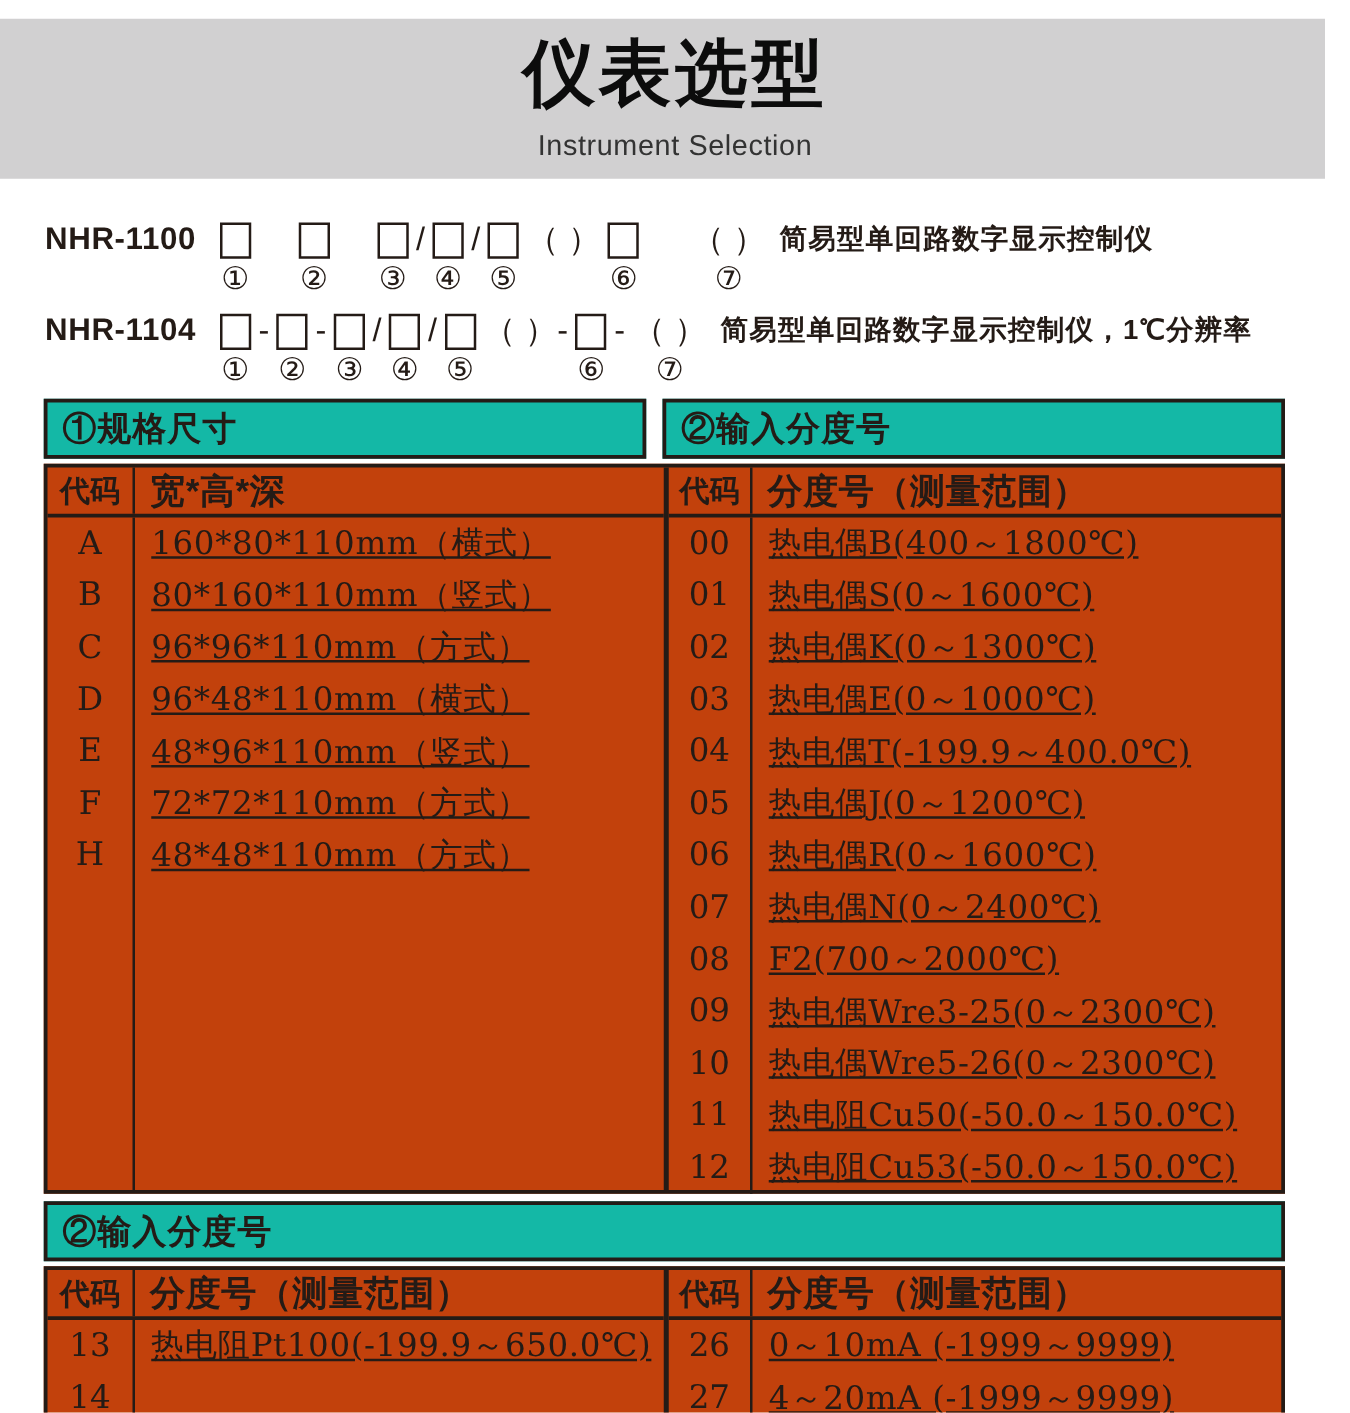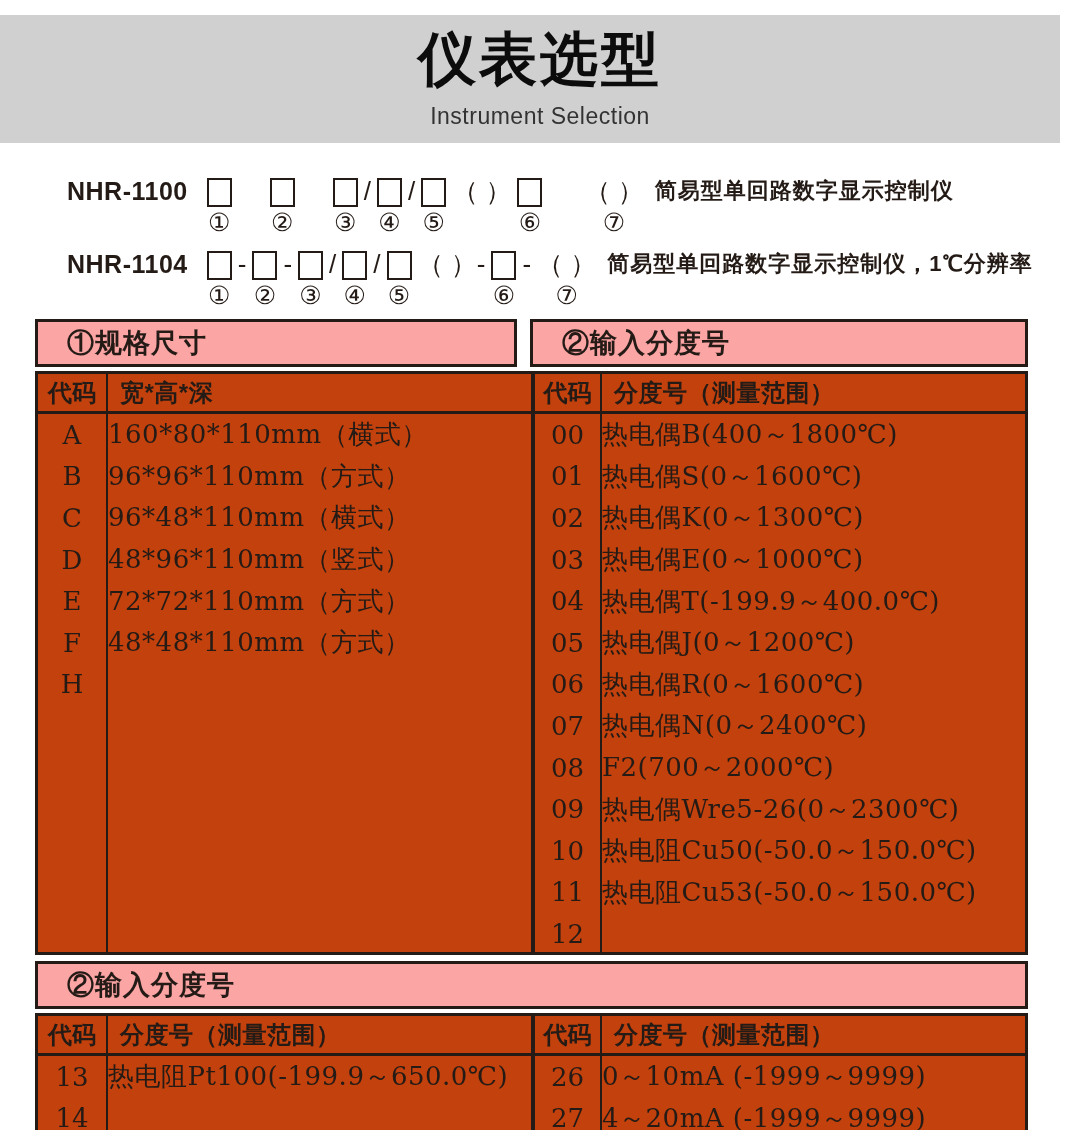--- a/index.html
+++ b/index.html
@@ -8,60 +8,60 @@
          font-family:"Liberation Sans", sans-serif; color:#241b16; }
   .page { width:1060px; height:1130px; overflow:hidden; }
 
   
   .banner { margin-top:15px; width:1080px; height:128px; background:#d1d0d1;
             display:flex; flex-direction:column; align-items:center; justify-content:center; }
   .banner-title { font-size:58px; font-weight:bold; letter-spacing:3px; color:#0c0c0c; line-height:62px; }
   .banner-subtitle { font-size:23px; color:#333333; letter-spacing:.5px; margin-top:13px; }
 
   
-  .models { margin:30px 0 0 67px; }
+  .models { margin:30px 0 0 36px; }
   .model-row { display:flex; align-items:flex-start; margin-bottom:7px; }
   .model-name { font-size:25px; font-weight:bold; line-height:36px; letter-spacing:.5px; margin-right:16px; white-space:nowrap; }
   .segs { display:flex; align-items:flex-start; }
   .seg { display:flex; flex-direction:column; align-items:center; margin:0 3px; }
   .seg-top { height:36px; display:flex; align-items:center; justify-content:center;
              font-size:26px; font-weight:500; white-space:pre; }
   .code-box { width:25px; height:29px; border:2px solid #241b16; background:#fff; margin-top:2px; }
   .seg-num { height:30px; line-height:28px; font-size:25px; font-family:"DejaVu Serif", serif; }
   .model-desc { font-size:22px; font-weight:bold; line-height:36px; margin-left:8px; letter-spacing:1px; white-space:nowrap; }
 
   
   .content { margin-left:35px; width:993px; }
   .hdr-row { display:flex; gap:13px; margin-top:6px; }
-  .hdr-box { height:48px; background:#fca5a5; border:3px solid #241b16;
-             display:flex; align-items:center; padding-left:29px;
+  .hdr-box { height:48px; background:#14b8a6; border:3px solid #241b16;
+             display:flex; align-items:center; padding-left:12px;
              font-size:27px; font-weight:bold; letter-spacing:1px; }
   .hdr-left { width:482px; }
   .hdr-right { width:498px; }
   .hdr-full { width:993px; }
 
   .sel-table { margin-top:4px; border:3px solid #241b16; display:flex; background:#c2410c; }
   .t1 { height:584px; }
   .t2 { height:140px; }
   .half { display:flex; flex-direction:column; }
   .half-left { width:493px; }
   .half-right { flex:1; border-left:4px solid #241b16; }
   .subhead { height:40px; border-bottom:3px solid #241b16; display:flex; flex-shrink:0; }
   .sub-code { display:flex; align-items:center; justify-content:center;
               border-right:2px solid #241b16; font-size:24px; font-weight:bold; flex-shrink:0; }
   .w72 { width:70px; } .w67 { width:67px; }
   .sub-desc { flex:1; display:flex; align-items:center; padding-left:12px;
-              font-size:24px; font-weight:bold; letter-spacing:.5px; }
+              font-size:28px; font-weight:bold; letter-spacing:.5px; }
   .tbody { flex:1; display:flex; }
   .code-col { border-right:2px solid #241b16; flex-shrink:0; }
   .desc-col { flex:1; }
   .cell { height:41.6px; display:flex; align-items:center;
           font-family:"DejaVu Serif", serif; font-size:26px; white-space:nowrap; }
   .cell.code { justify-content:center; }
-  .cell.desc { letter-spacing:.5px; }
+  .cell.desc { padding-left:13px; letter-spacing:.5px;text-decoration:underline; }
 </style>
 </head>
 <body>
 
 <div class="page">
 
   <header class="banner">
     <div class="banner-title">仪表选型</div>
     <div class="banner-subtitle">Instrument Selection</div>
   </header>
@@ -202,20 +202,21 @@
               <div class="cell code">A</div>
               <div class="cell code">B</div>
               <div class="cell code">C</div>
               <div class="cell code">D</div>
               <div class="cell code">E</div>
               <div class="cell code">F</div>
               <div class="cell code">H</div>
             </div>
           <div class="desc-col">
               <div class="cell desc">160*80*110mm（横式）</div>
+              <div class="cell desc">80*160*110mm（竖式）</div>
               <div class="cell desc">96*96*110mm（方式）</div>
               <div class="cell desc">96*48*110mm（横式）</div>
               <div class="cell desc">48*96*110mm（竖式）</div>
               <div class="cell desc">72*72*110mm（方式）</div>
               <div class="cell desc">48*48*110mm（方式）</div>
             </div>
         </div>
       </div>
 
       <div class="half half-right">
@@ -242,20 +243,21 @@
           <div class="desc-col">
               <div class="cell desc">热电偶B(400～1800℃)</div>
               <div class="cell desc">热电偶S(0～1600℃)</div>
               <div class="cell desc">热电偶K(0～1300℃)</div>
               <div class="cell desc">热电偶E(0～1000℃)</div>
               <div class="cell desc">热电偶T(-199.9～400.0℃)</div>
               <div class="cell desc">热电偶J(0～1200℃)</div>
               <div class="cell desc">热电偶R(0～1600℃)</div>
               <div class="cell desc">热电偶N(0～2400℃)</div>
               <div class="cell desc">F2(700～2000℃)</div>
+              <div class="cell desc">热电偶Wre3-25(0～2300℃)</div>
               <div class="cell desc">热电偶Wre5-26(0～2300℃)</div>
               <div class="cell desc">热电阻Cu50(-50.0～150.0℃)</div>
               <div class="cell desc">热电阻Cu53(-50.0～150.0℃)</div>
             </div>
         </div>
       </div>
     </div>
   </section>
 
   <section class="content" style="margin-top:5px;">

